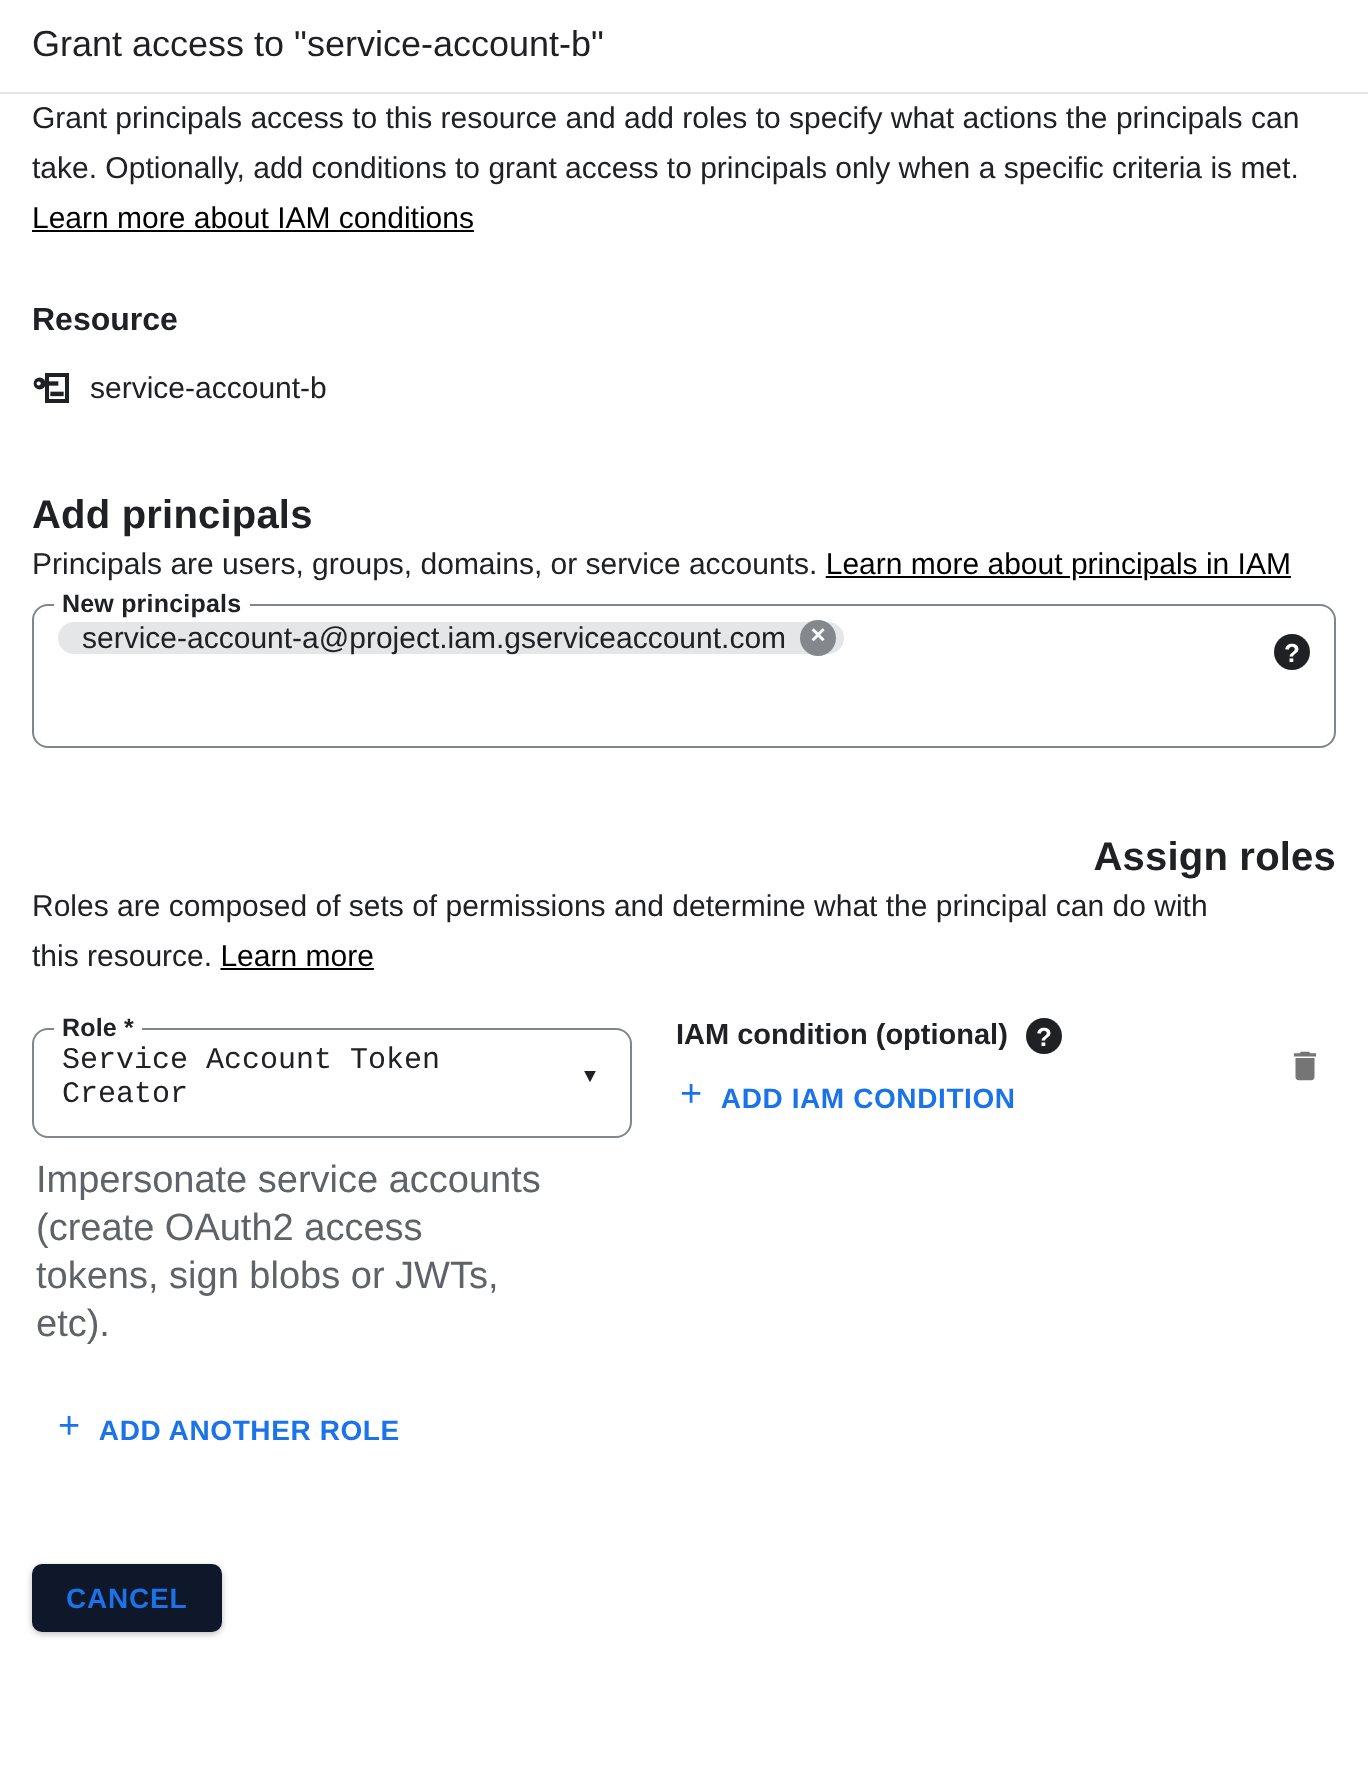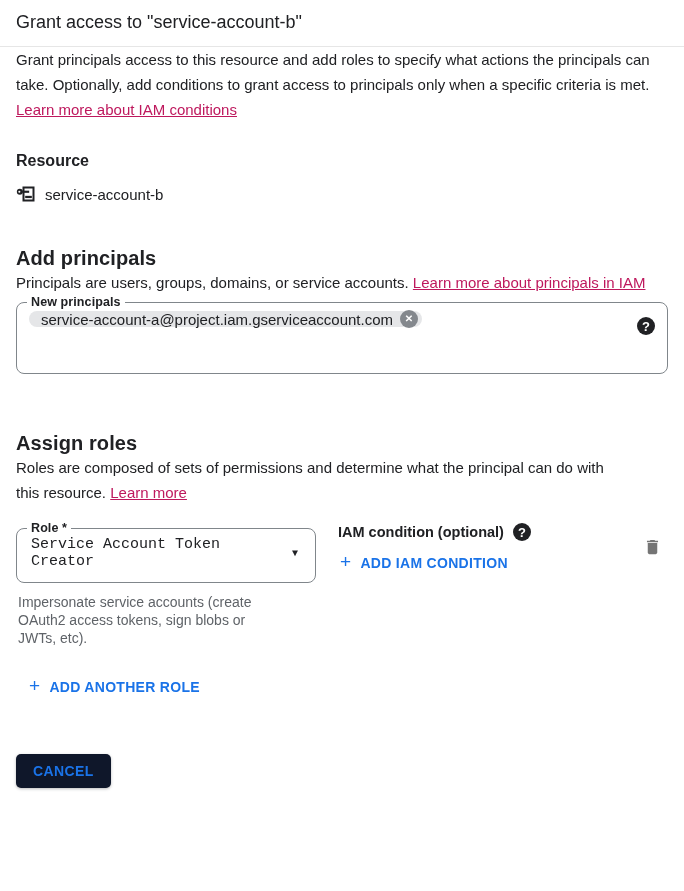--- a/index.html
+++ b/index.html
@@ -8,28 +8,28 @@
     width: 684px; height: 891px; overflow: hidden;
     background: #ffffff; color: #202124;
     font-family: "Liberation Sans", sans-serif;
   }
   .dialog-header {
     padding: 12px 16px 13px;
     border-bottom: 1px solid #e6e6e6;
     font-size: 18px; line-height: 21px; color: #202124;
   }
   main { padding: 0 16px; }
-  a.gc-link { color: #be185d; text-decoration: underline; cursor: pointer; }
+  a.gc-link { color: #000000; text-decoration: underline; cursor: pointer; }
   p.desc { font-size: 15px; line-height: 25px; margin: 0; color: #202124; }
   .intro { margin-top: 37px; max-width: 652px; }
   .section-sub { margin-top: 15px; max-width: 652px; }
   .section-sub.narrow { max-width: 590px; }
   h2.minor { font-size: 16px; font-weight: 700; margin: 29px 0 0; line-height: 19px; }
   h1.major { font-size: 20px; font-weight: 700; margin: 42px 0 0; line-height: 24px; letter-spacing: .1px; }
-  h1.major.assign { margin-top: 57px; }
+  h1.major.assign { margin-top: 43px; text-align: right; }
 
   .resource-row { display: flex; align-items: center; gap: 9px; margin-top: 14px; font-size: 15px; }
 
   fieldset.outlined {
     border: 1px solid #80868b; border-radius: 8px;
     margin: 0; padding: 0 12px 12px;
   }
   fieldset.outlined legend {
     font-size: 12.5px; font-weight: 700; color: #202124;
     padding: 0 4px; margin-left: -2px; letter-spacing: .1px;
@@ -60,21 +60,21 @@
 
   .roles-row { display: flex; align-items: flex-start; margin-top: 16px; }
   .role-col { width: 300px; flex: 0 0 auto; }
   .role-fieldset { width: 300px; padding-bottom: 9px; }
   .select-row {
     display: flex; align-items: center; justify-content: space-between;
     font-size: 15px; padding: 1px 2px 0 2px; cursor: pointer; font-family: Liberation Mono, monospace;
   }
   .dropdown-arrow { font-size: 10px; color: #202124; margin-right: 3px; }
   .role-helper {
-    margin: 10px 0 0 2px; font-size: 14px; line-height: 18px;
+    margin: 10px 0 0 2px; font-size: 19px; line-height: 24px;
     color: #5f6368; width: 255px;
   }
   .cond-col { margin-left: 22px; padding-top: 2px; }
   .cond-label {
     display: flex; align-items: center; gap: 9px;
     font-size: 14.5px; font-weight: 700; color: #202124;
   }
   .text-btn {
     display: inline-flex; align-items: center; gap: 9px;
     background: none; border: none; padding: 0; cursor: pointer;

